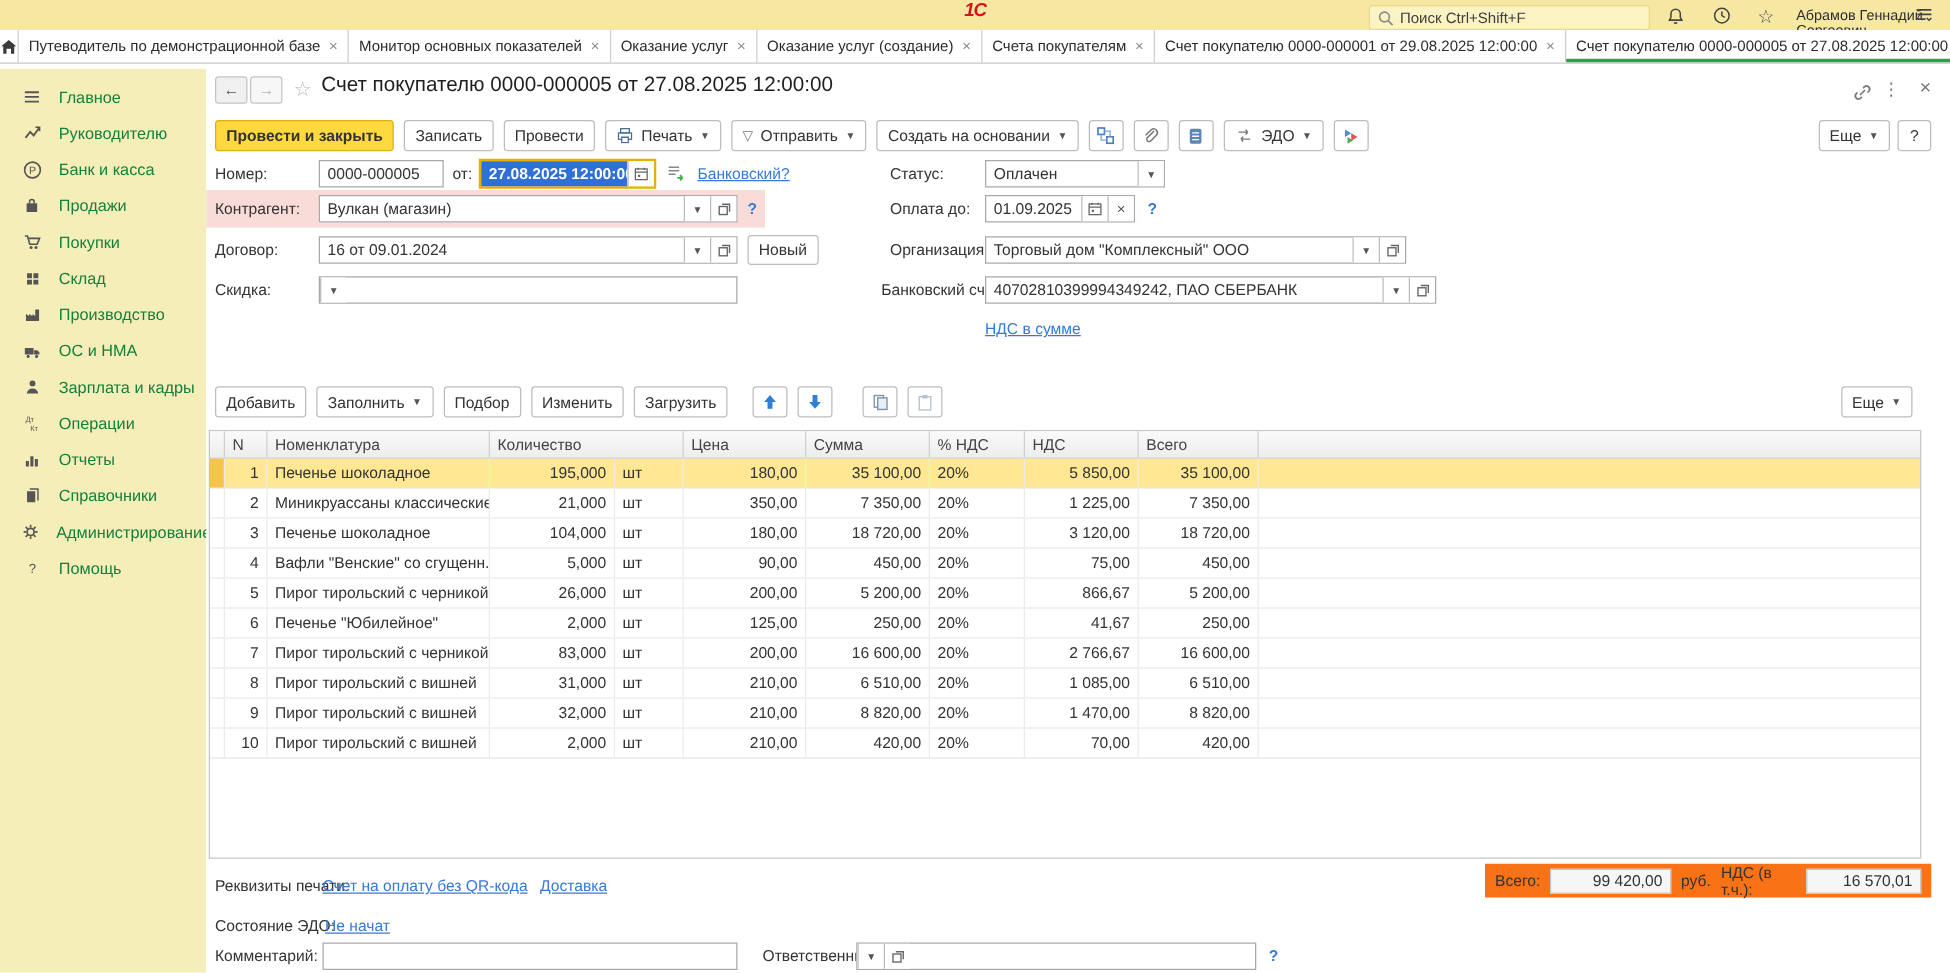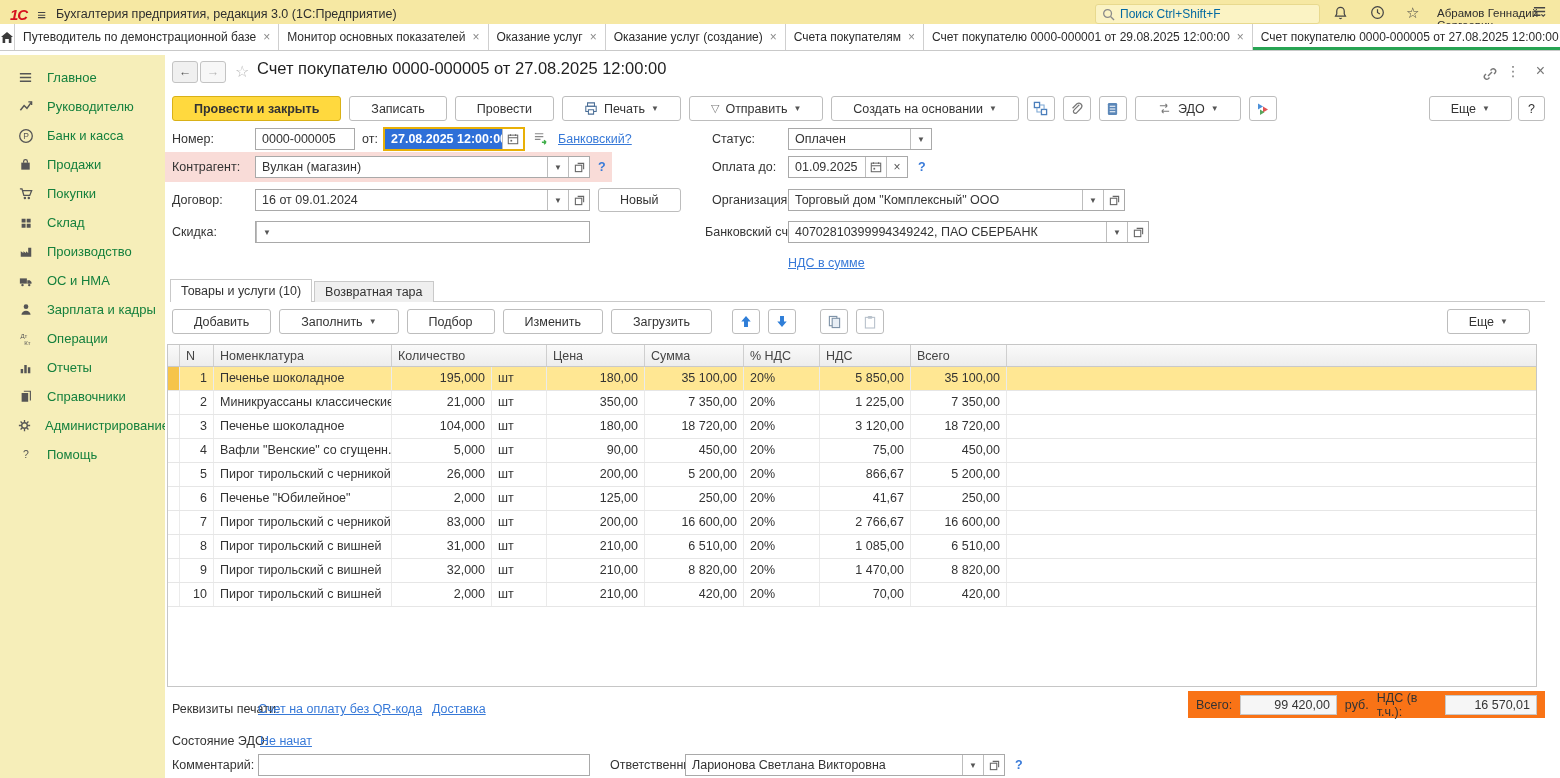--- a/index.html
+++ b/index.html
@@ -3,27 +3,27 @@
 <meta charset="utf-8">
 <style>
   * { box-sizing: border-box; }
   html,body { margin:0; padding:0; }
   body { width:1560px; height:778px; overflow:hidden;
          font-family:"Liberation Sans", sans-serif; font-size:12.5px; color:#333; background:#fff; }
   .app { position:relative; width:1560px; height:778px; }
 
   
   .titlebar { position:absolute; left:0; top:0; width:1560px; height:28px; background:#f6e8a3;
-              display:flex; align-items:center; gap:10px; padding:0 10px; }
+              display:flex; align-items:center; gap:10px; padding:0 10px;flex-direction:column; }
   .logo { color:#d6121f; font-weight:bold; font-size:15px; font-style:italic; letter-spacing:-1px; }
   .tb-menu { font-size:15px; color:#444; cursor:pointer; }
   .app-title { font-size:12.5px; color:#2e2e2e; }
   .search-box { position:absolute; left:1095px; top:4px; width:225px; height:20px; background:#fbf3c4;
                 border:1px solid #e8d98e; border-radius:3px; display:flex; align-items:center; gap:5px; padding:0 6px; }
-  .search-box span { color:#0369a1; font-size:12px;text-align:center; }
+  .search-box span { color:#404040; font-size:12px;text-align:center; }
   .tb-ico { position:absolute; top:5px; cursor:pointer; display:flex; align-items:center; }
   .user-name { position:absolute; left:1437px; top:7px; font-size:11.5px; color:#2e2e2e; cursor:pointer; }
 
   
   .tabbar { position:absolute; left:0; top:24px; width:1560px; height:27px; background:#fff;
             border-bottom:1px solid #c9c9c9; display:flex; overflow:hidden; }
   .home-tab { width:28px; display:flex; align-items:center; justify-content:center; border-right:1px solid #cfcfcf; cursor:pointer; }
   .tab { display:flex; align-items:center; gap:7px; padding:0 8px; border-right:1px solid #cfcfcf;
          font-size:12px; color:#2b2b2b; white-space:nowrap; cursor:pointer; }
   .tab.active { box-shadow: inset 0 -3px 0 #27a453; }
@@ -42,21 +42,21 @@
   .help-q { color:#3779d8; font-weight:bold; cursor:pointer; }
 
   .navbtn { position:absolute; width:26px; height:22px; border:1px solid #c3c3c3; border-radius:3px;
             background:#f0f0f0; display:flex; align-items:center; justify-content:center; color:#555; cursor:pointer; }
   .navbtn.disabled { color:#b5b5b5; background:#f7f7f7; }
   .fav-star { position:absolute; color:#b9b9b9; font-size:16px; cursor:pointer; }
   .form-title { position:absolute; left:92px; top:4px; font-size:16.5px; color:#1f1f1f; white-space:nowrap; }
   .win-ico { position:absolute; top:11px; color:#777; cursor:pointer; font-size:14px; line-height:14px; }
 
   .toolbar { position:absolute; left:7px; top:41px; height:25px; display:flex; gap:8px; align-items:center; }
-  .btn { height:25px; padding:0 21px; border:1px solid #bdbdbd; border-radius:3px; background:#fff;
+  .btn { height:25px; padding:0 8px; border:1px solid #bdbdbd; border-radius:3px; background:#fff;
          font-size:12.5px; color:#333; display:inline-flex; align-items:center; gap:6px; cursor:pointer; white-space:nowrap; }
   .btn.primary { background:#ffd93e; border-color:#d9b117; font-weight:bold; }
   .btn.iconbtn { width:28px; padding:0; justify-content:center; }
   .caret { font-size:8px; color:#555; }
   .abs { position:absolute; }
 
   .field { position:absolute; height:22px; border:1px solid #a9a9a9; background:#fff;
            display:flex; align-items:stretch; font-size:12.5px; }
   .field .val { flex:1; padding:0 6px; white-space:nowrap; overflow:hidden; line-height:20px; }
   .fbtn { width:21px; border-left:1px solid #bdbdbd; display:flex; align-items:center; justify-content:center;
@@ -509,30 +509,20 @@
       <span class="fbtn">
         <svg width="11" height="11" viewBox="0 0 12 12">
             <rect x="1.5" y="3.5" width="7" height="7" fill="none" stroke="#666" stroke-width="1.2"></rect>
             <path d="M4 1.5h6.5V8" fill="none" stroke="#666" stroke-width="1.2"></path>
           </svg>
       </span>
     </div>
 
     <span class="lbl link" style="left:623px;top:197px">НДС в сумме</span>
 
-    <div class="itabs">
-
-        <div class="itab active">
-          <span>Товары и услуги (10)</span>
-        </div>
-
-        <div class="itab">
-          <span>Возвратная тара</span>
-        </div>
-      </div>
 
     <div class="itoolbar">
       <button class="btn">
           <span>Добавить</span>
         </button>
       <button class="btn">
           <span>Заполнить</span>
           <span class="caret">▼</span>
         </button>
       <button class="btn">
@@ -745,21 +735,20 @@
 
     <span class="lbl" style="left:7px;top:675px">Состояние ЭДО:</span>
     <span class="lbl link" style="left:95px;top:675px">Не начат</span>
 
     <span class="lbl" style="left:7px;top:699px">Комментарий:</span>
     <div class="field" style="left:93px;top:699px;width:332px">
       <span class="val"></span>
     </div>
     <span class="lbl" style="left:445px;top:699px">Ответственный:</span>
     <div class="field" style="left:520px;top:699px;width:320px">
-      <span class="val">Ларионова Светлана Викторовна</span>
       <span class="fbtn">▼</span>
       <span class="fbtn">
         <svg width="11" height="11" viewBox="0 0 12 12">
             <rect x="1.5" y="3.5" width="7" height="7" fill="none" stroke="#666" stroke-width="1.2"></rect>
             <path d="M4 1.5h6.5V8" fill="none" stroke="#666" stroke-width="1.2"></path>
           </svg>
       </span>
     </div>
     <span class="lbl help-q" style="left:850px;top:699px">?</span>
 

